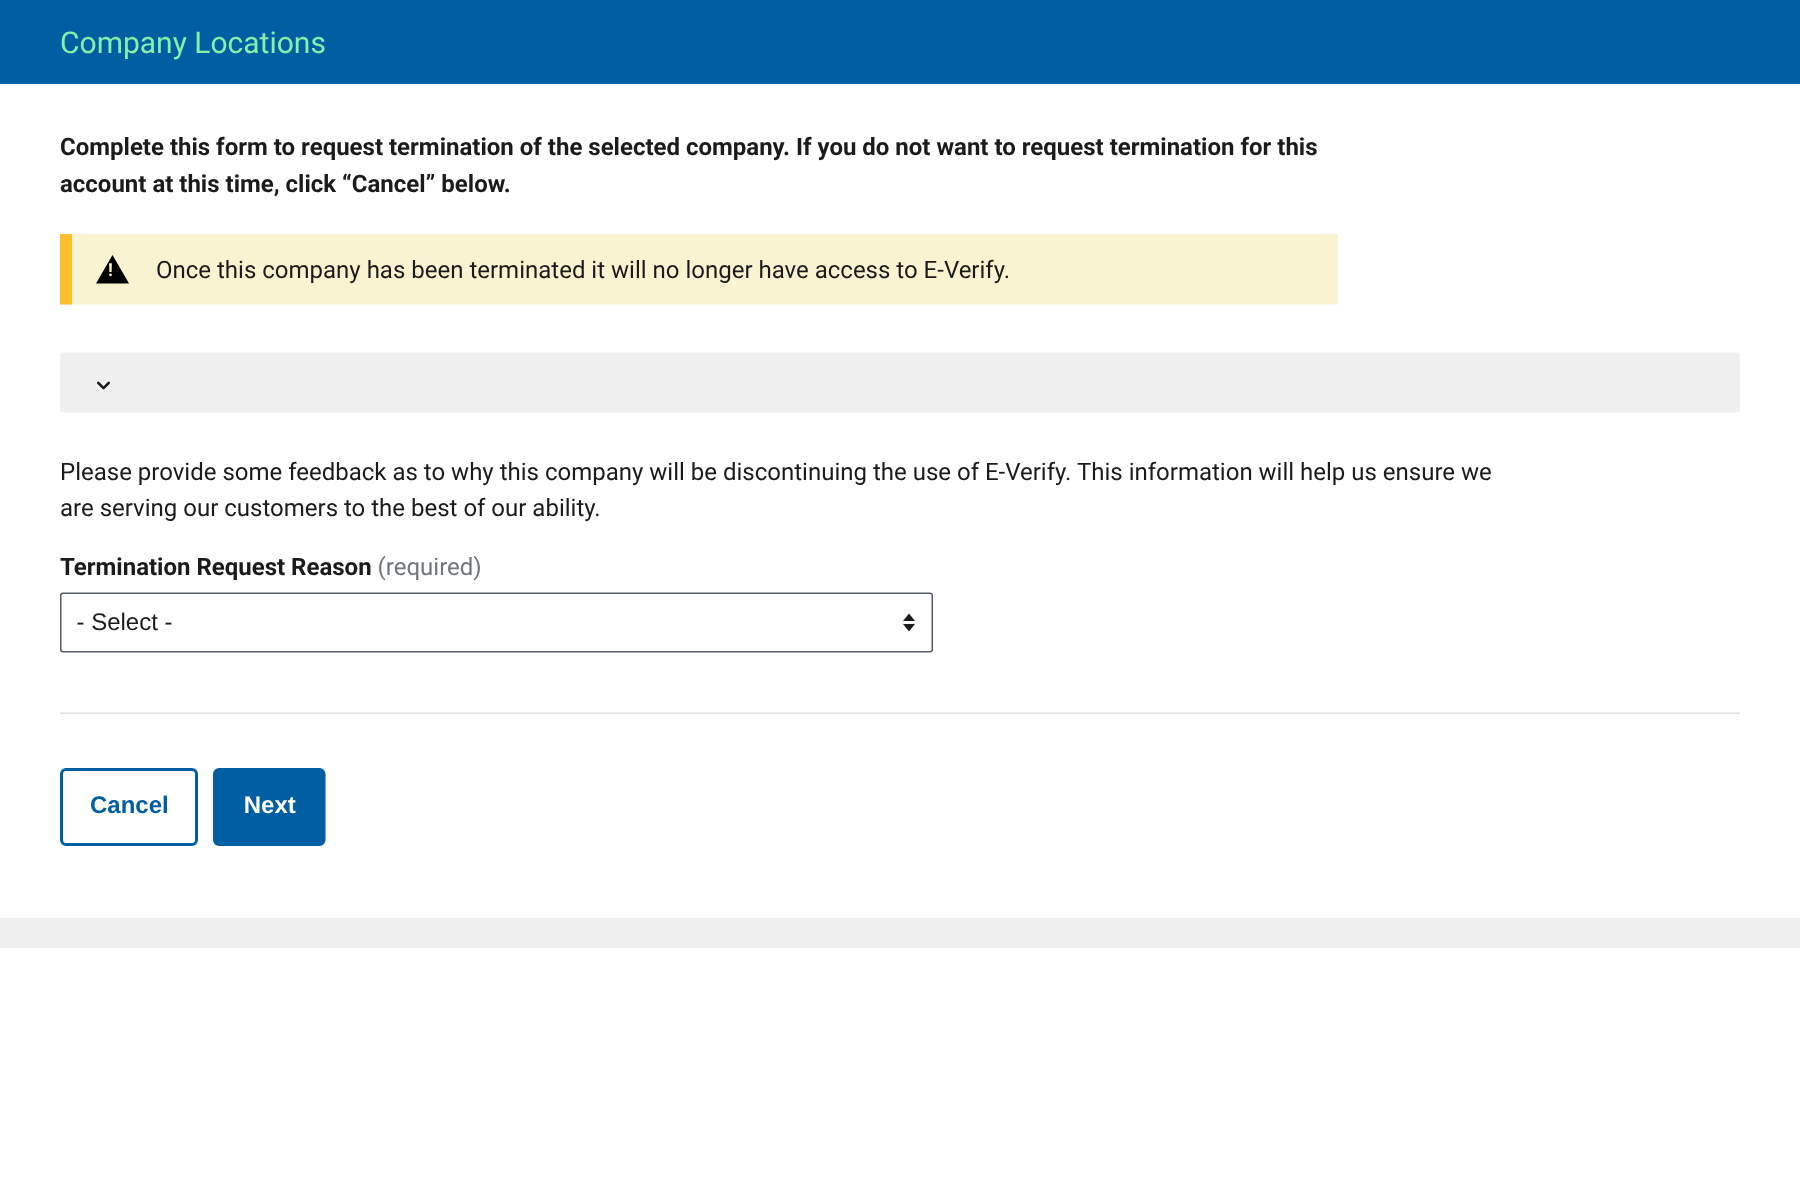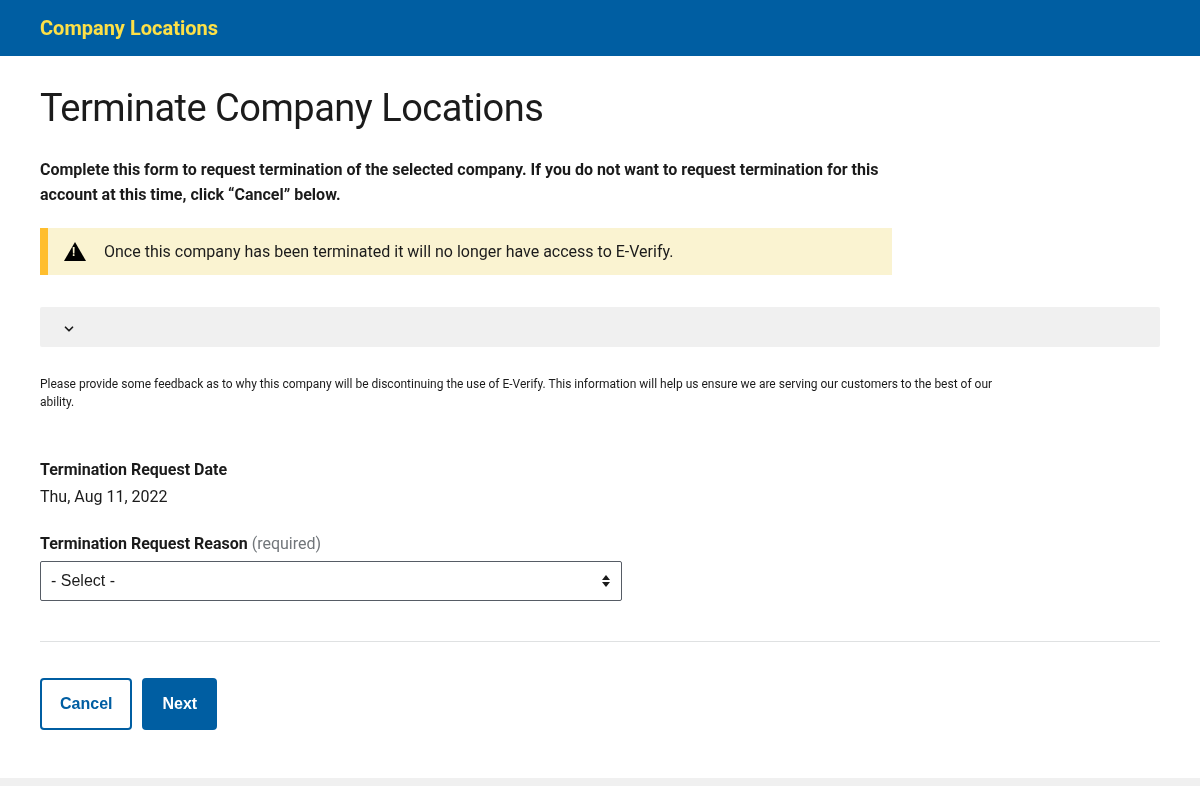--- a/index.html
+++ b/index.html
@@ -10,23 +10,23 @@
     body {
       font-family: -apple-system, BlinkMacSystemFont, "Segoe UI", Roboto, Helvetica, Arial, sans-serif;
       background: #ffffff;
       color: #1b1b1b;
     }
     .header-bar {
       background: #005ea2;
       padding: 16px 40px;
     }
     .header-title {
-      color: #fde047;
+      color: #86efac;
       font-size: 20px;
-      font-weight: 700;
+      font-weight: 400;
     }
     .content {
       padding: 30px 40px 40px 40px;
       background: #ffffff;
     }
     .page-title {
       font-size: 38px;
       font-weight: 400;
       color: #1b1b1b;
       margin-bottom: 28px;
@@ -109,24 +109,24 @@
     .chevron {
       width: 12px;
       height: 12px;
       display: inline-block;
     }
     .chevron svg {
       width: 14px;
       height: 14px;
     }
     .feedback-text {
-      font-size: 12px;
+      font-size: 16px;
       line-height: 1.55;
       color: #1b1b1b;
-      margin-bottom: 48px;
+      margin-bottom: 16px;
       max-width: 960px;
     }
     .field-group {
       margin-bottom: 28px;
     }
     .field-label {
       font-size: 16px;
       font-weight: 700;
       color: #1b1b1b;
       margin-bottom: 8px;
@@ -218,43 +218,38 @@
   </style>
 </head>
 <body>
 
 <div class="header-bar">
   <div class="header-title">Company Locations</div>
 </div>
 
 <div class="content">
 
-  <h1 class="page-title">Terminate Company Locations</h1>
 
   <p class="intro-text">Complete this form to request termination of the selected company. If you do not want to request termination for this account at this time, click “Cancel” below.</p>
 
   <div class="alert-box">
     <span class="warn-icon"></span>
     <span class="alert-text">Once this company has been terminated it will no longer have access to E-Verify.</span>
   </div>
 
   <div class="accordion-row">
     <span class="chevron">
       <svg viewBox="0 0 24 24" fill="none" stroke="#1b1b1b" stroke-width="3" stroke-linecap="round" stroke-linejoin="round">
           <polyline points="6 9 12 15 18 9"></polyline>
         </svg>
     </span>
   </div>
 
   <p class="feedback-text">Please provide some feedback as to why this company will be discontinuing the use of E-Verify. This information will help us ensure we are serving our customers to the best of our ability.</p>
 
-  <div class="field-group">
-    <div class="field-label">Termination Request Date</div>
-    <div class="field-value">Thu, Aug 11, 2022</div>
-  </div>
 
   <div class="field-group">
     <div class="field-label">
       <span>Termination Request Reason</span><span class="required-hint"> (required)</span>
     </div>
     <div class="select-wrap">
       <select class="select-field">
         <option>- Select -</option>
       </select>
       <span class="select-caret">

